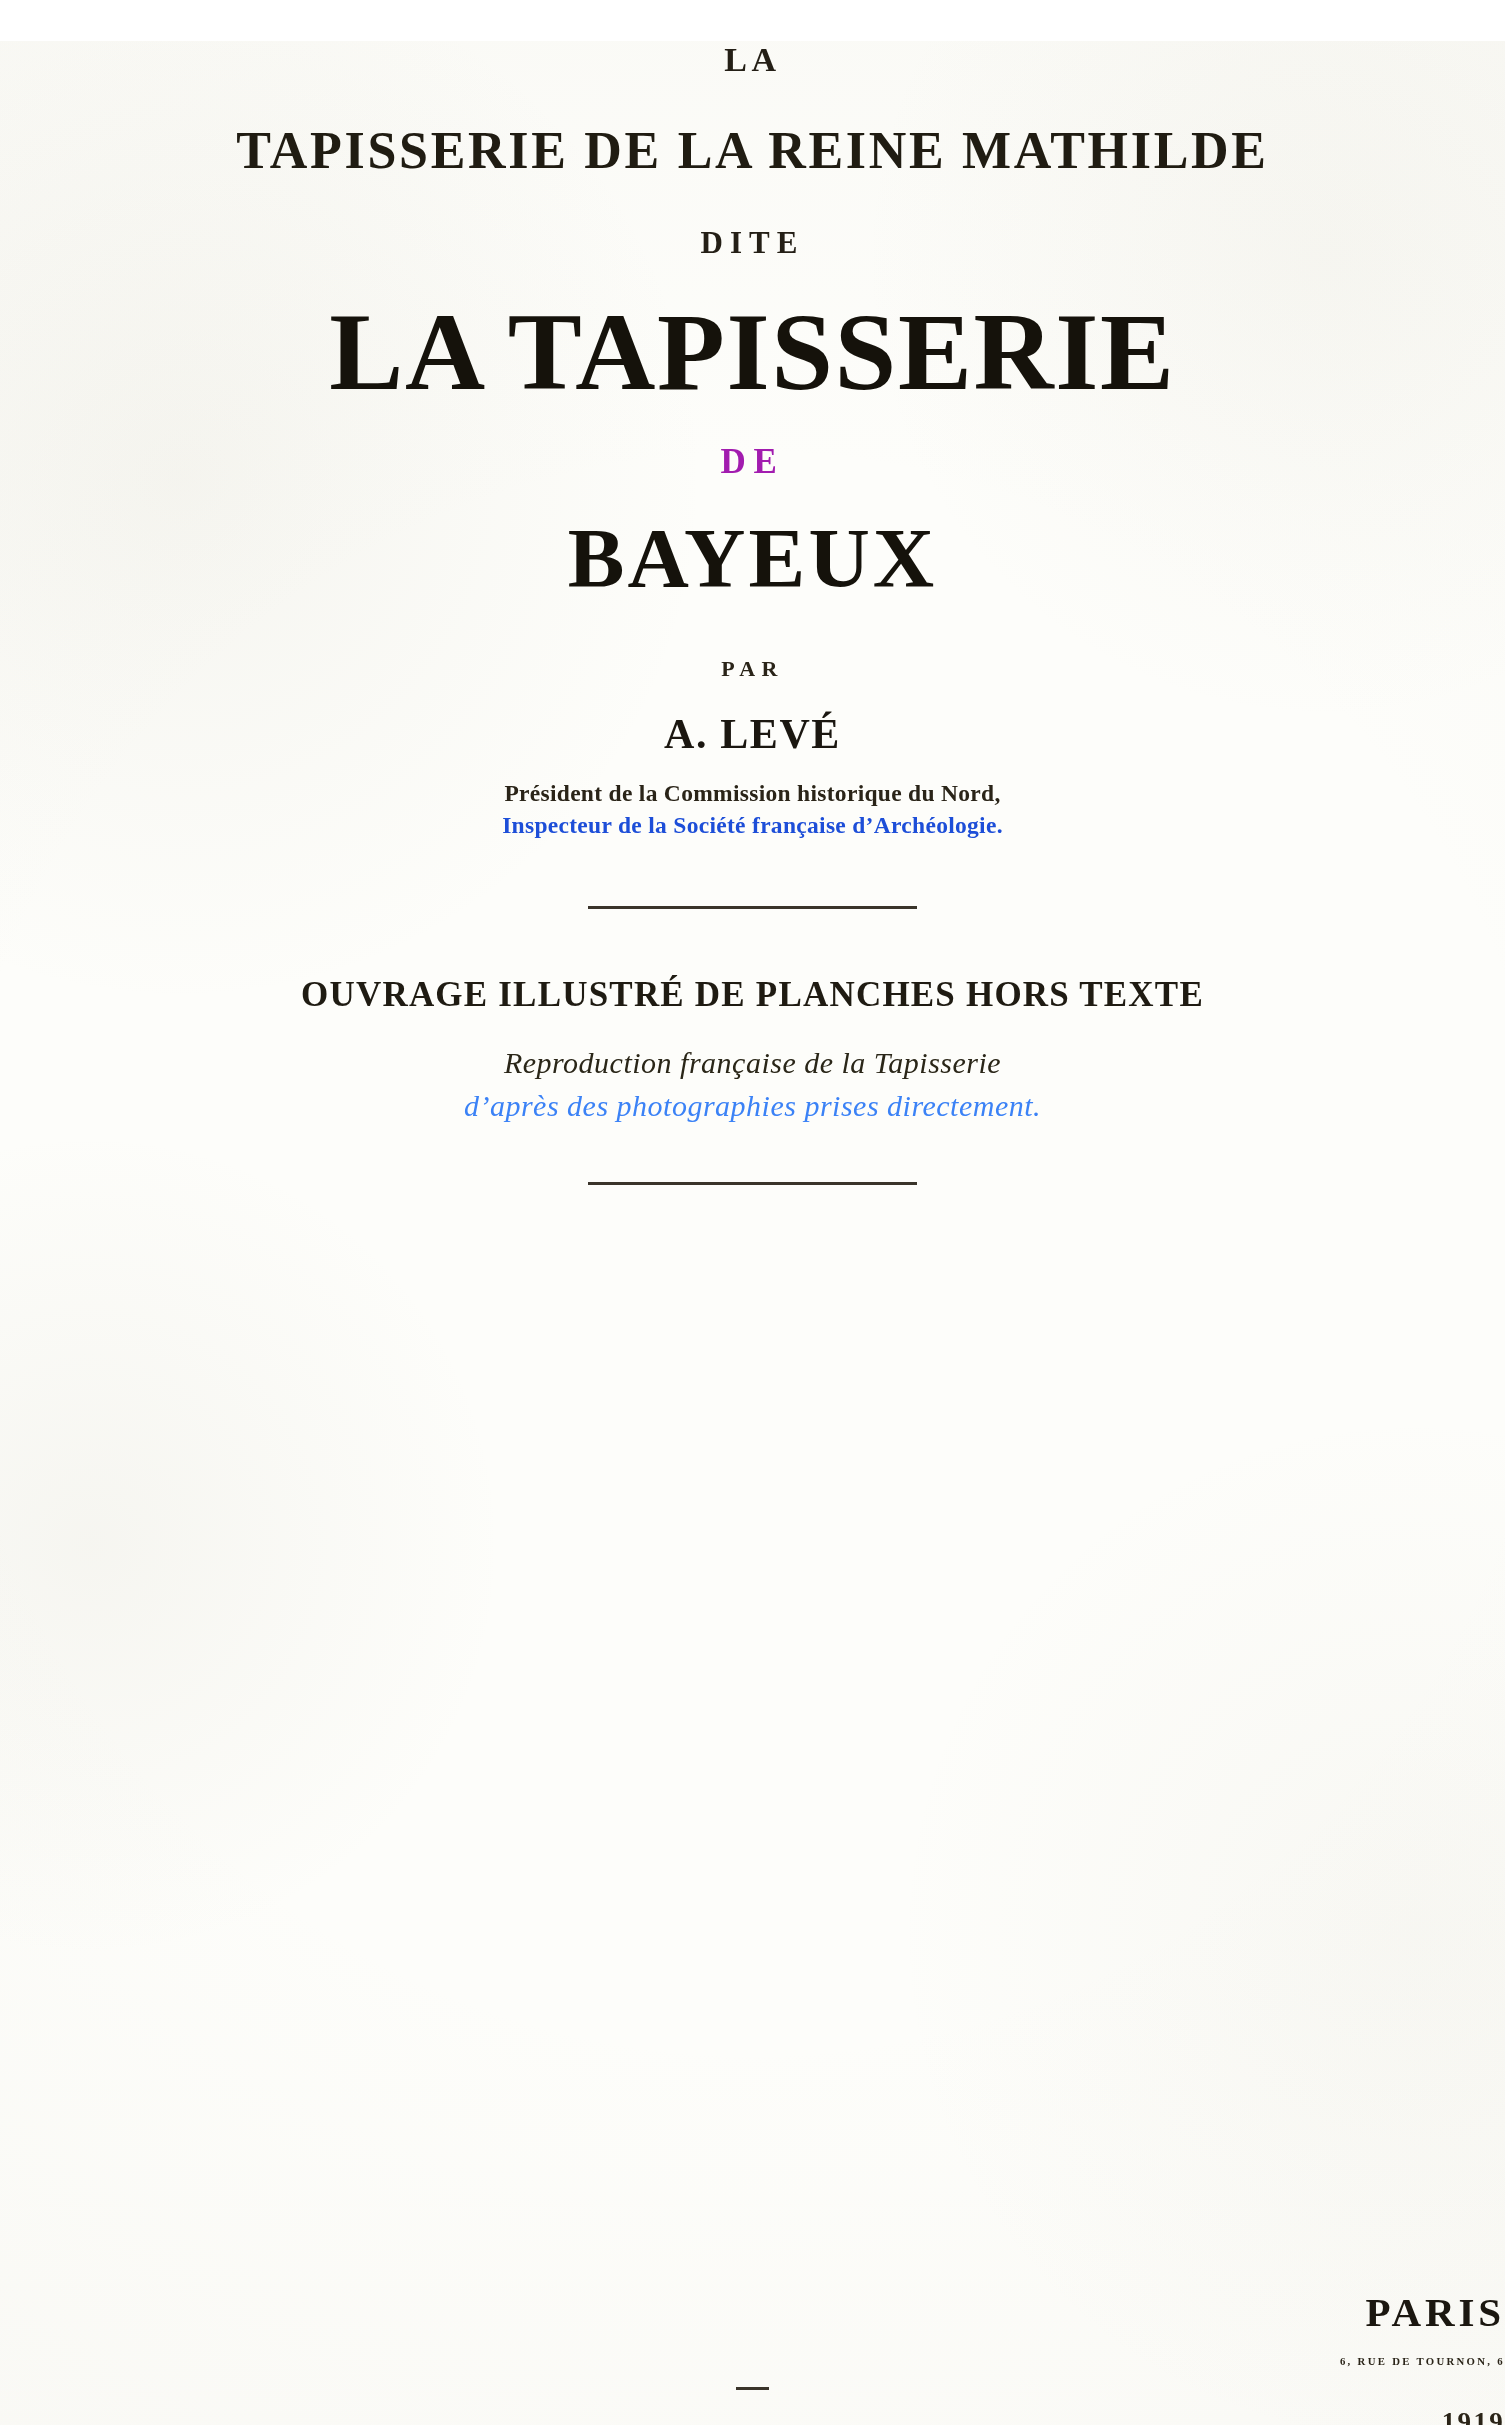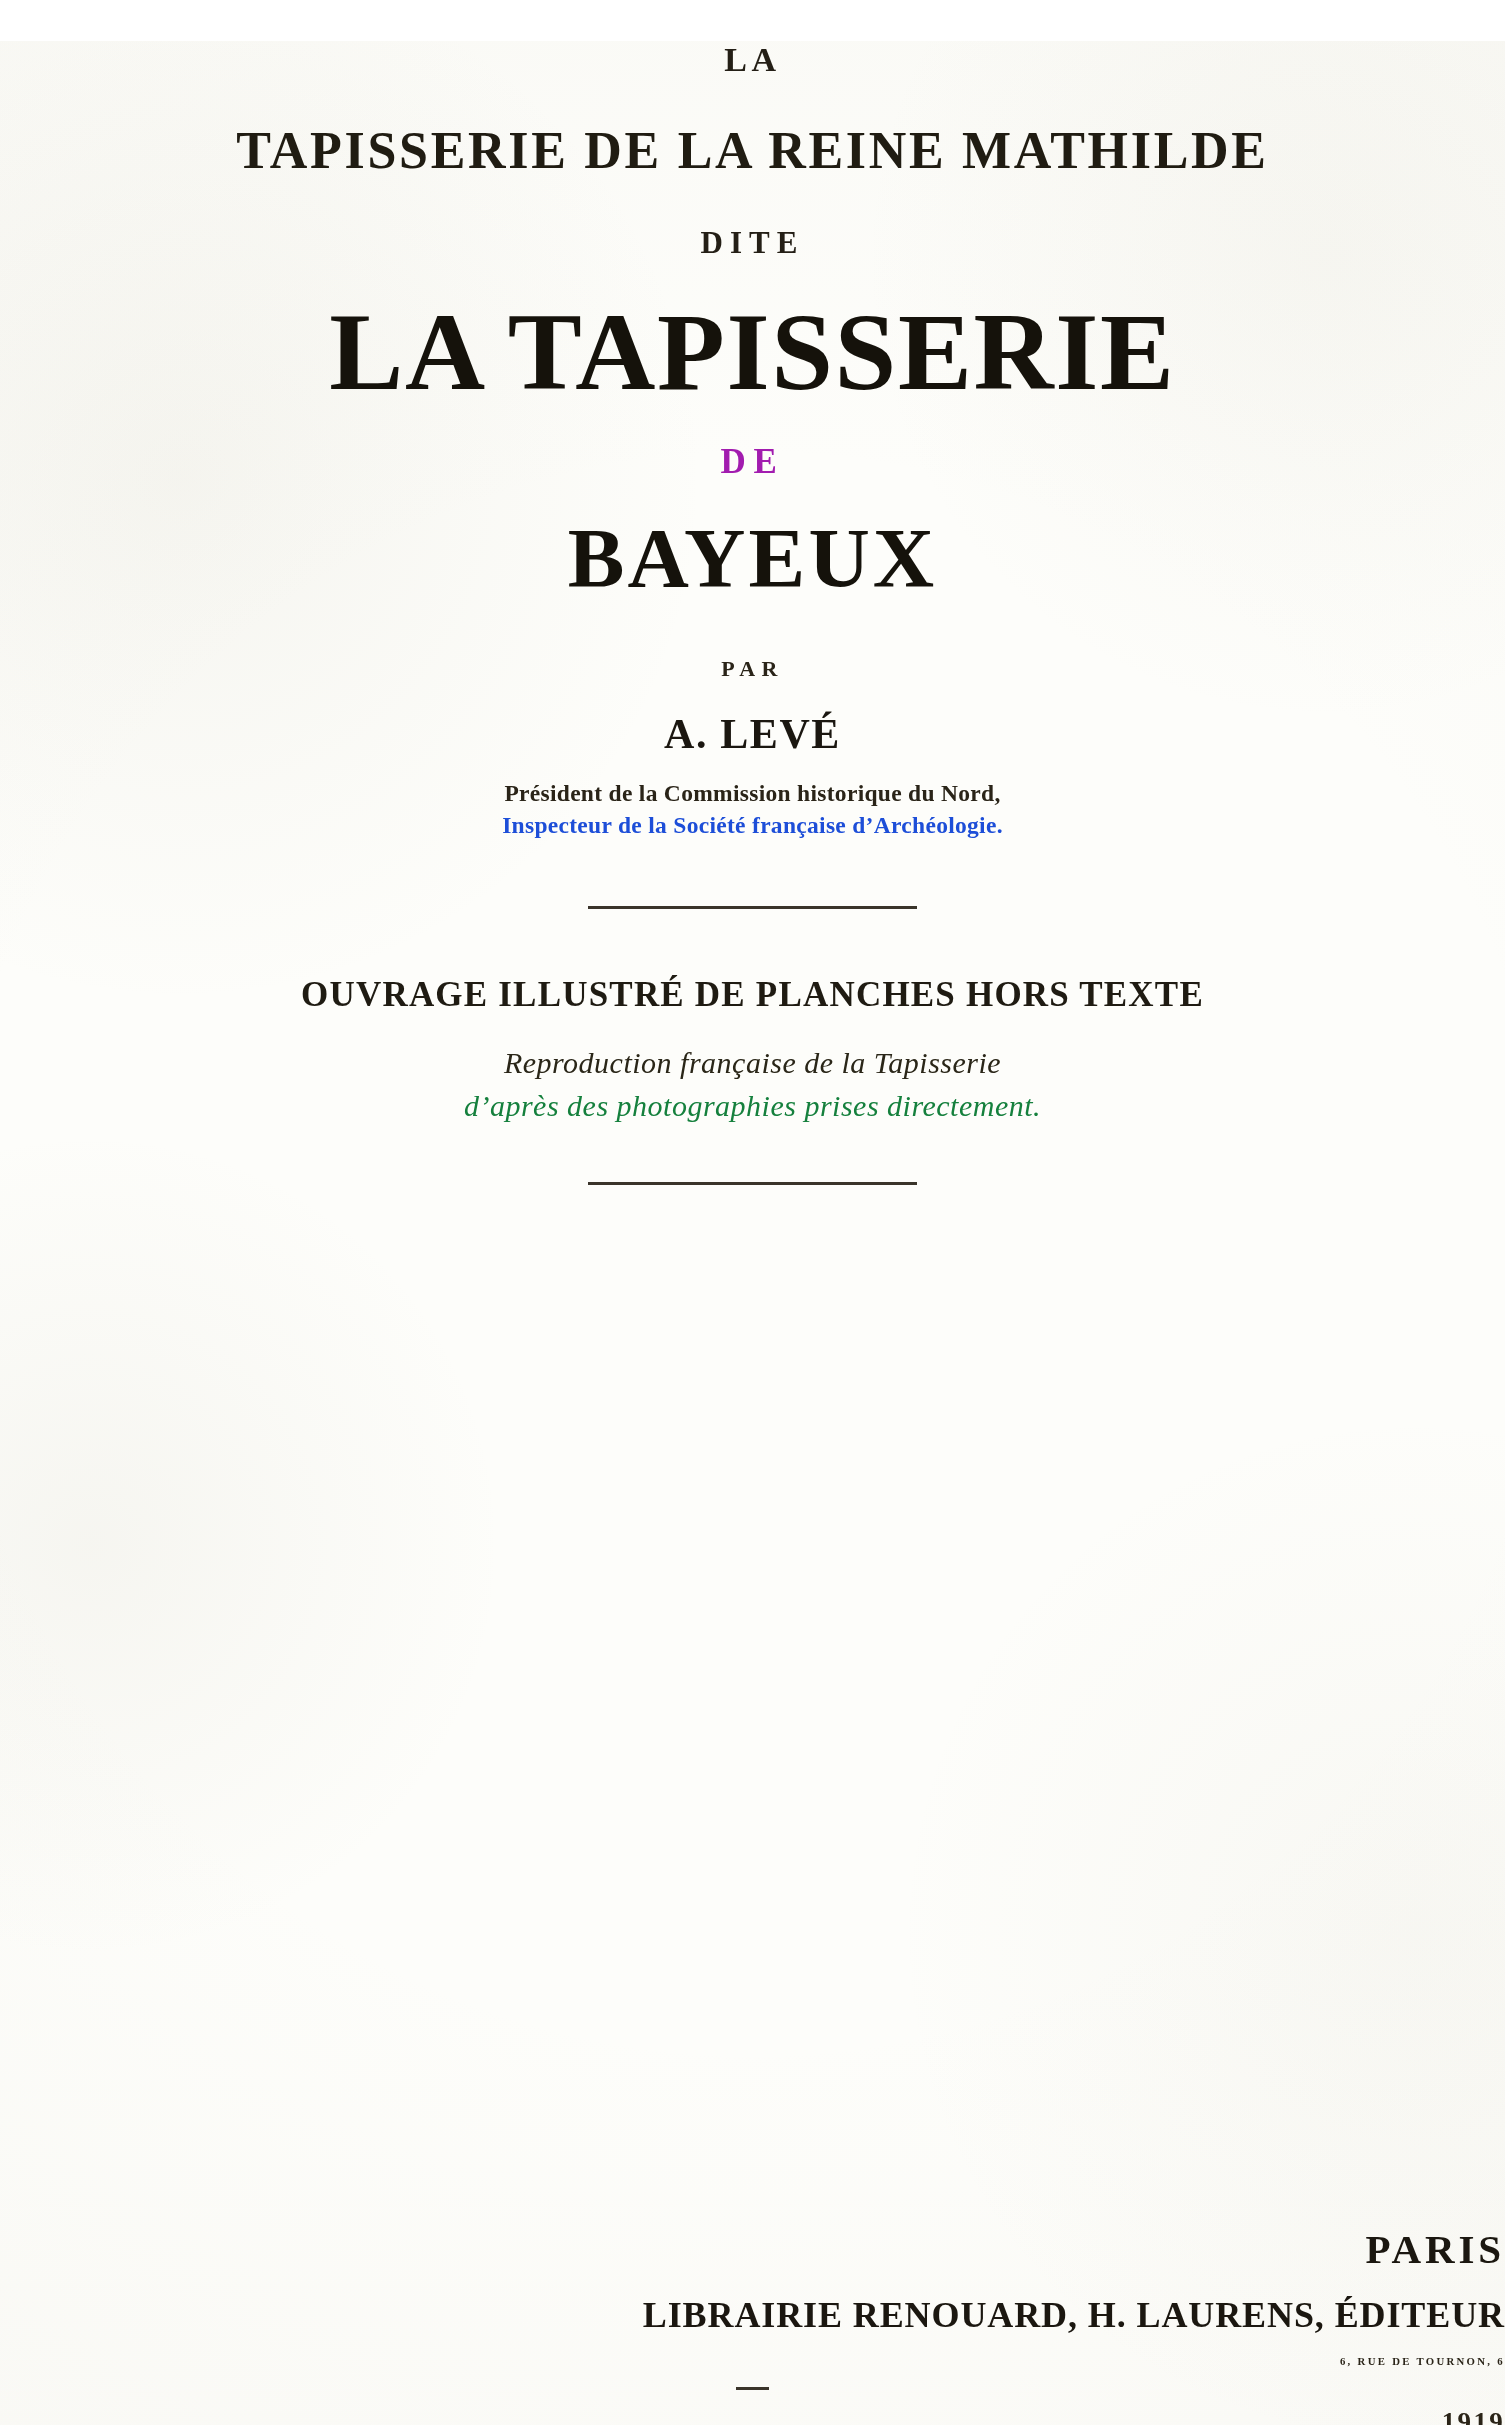--- a/index.html
+++ b/index.html
@@ -132,21 +132,21 @@
     font-size: 30px;
     font-style: italic;
     letter-spacing: 0.5px;
     color: #2a2618;
   }
   .line-repro2 {
     margin-top: 9.4px;
     font-size: 30px;
     font-style: italic;
     letter-spacing: 0.5px;
-    color: #15803d;
+    color: #3b82f6;
     text-align: center;
   }
   .imprint {
     position: absolute;
     left: 0;
     right: 0;
     bottom: 29px;
     text-align: right;
   }
   .line-city {
@@ -218,19 +218,18 @@
 
     <div class="line-repro1">Reproduction française de la Tapisserie</div>
     <div class="line-repro2">d’après des photographies prises directement.</div>
 
     <div class="rule rule-bottom"></div>
 
   </div>
 
   <div class="imprint">
     <div class="line-city">PARIS</div>
-    <div class="line-publisher">LIBRAIRIE RENOUARD, H. LAURENS, ÉDITEUR</div>
     <div class="line-address smallcaps-addr">6, RUE DE TOURNON, 6</div>
     <div class="dash"></div>
     <div class="line-year">1919</div>
   </div>
 </div>
 
 
 </body></html>

